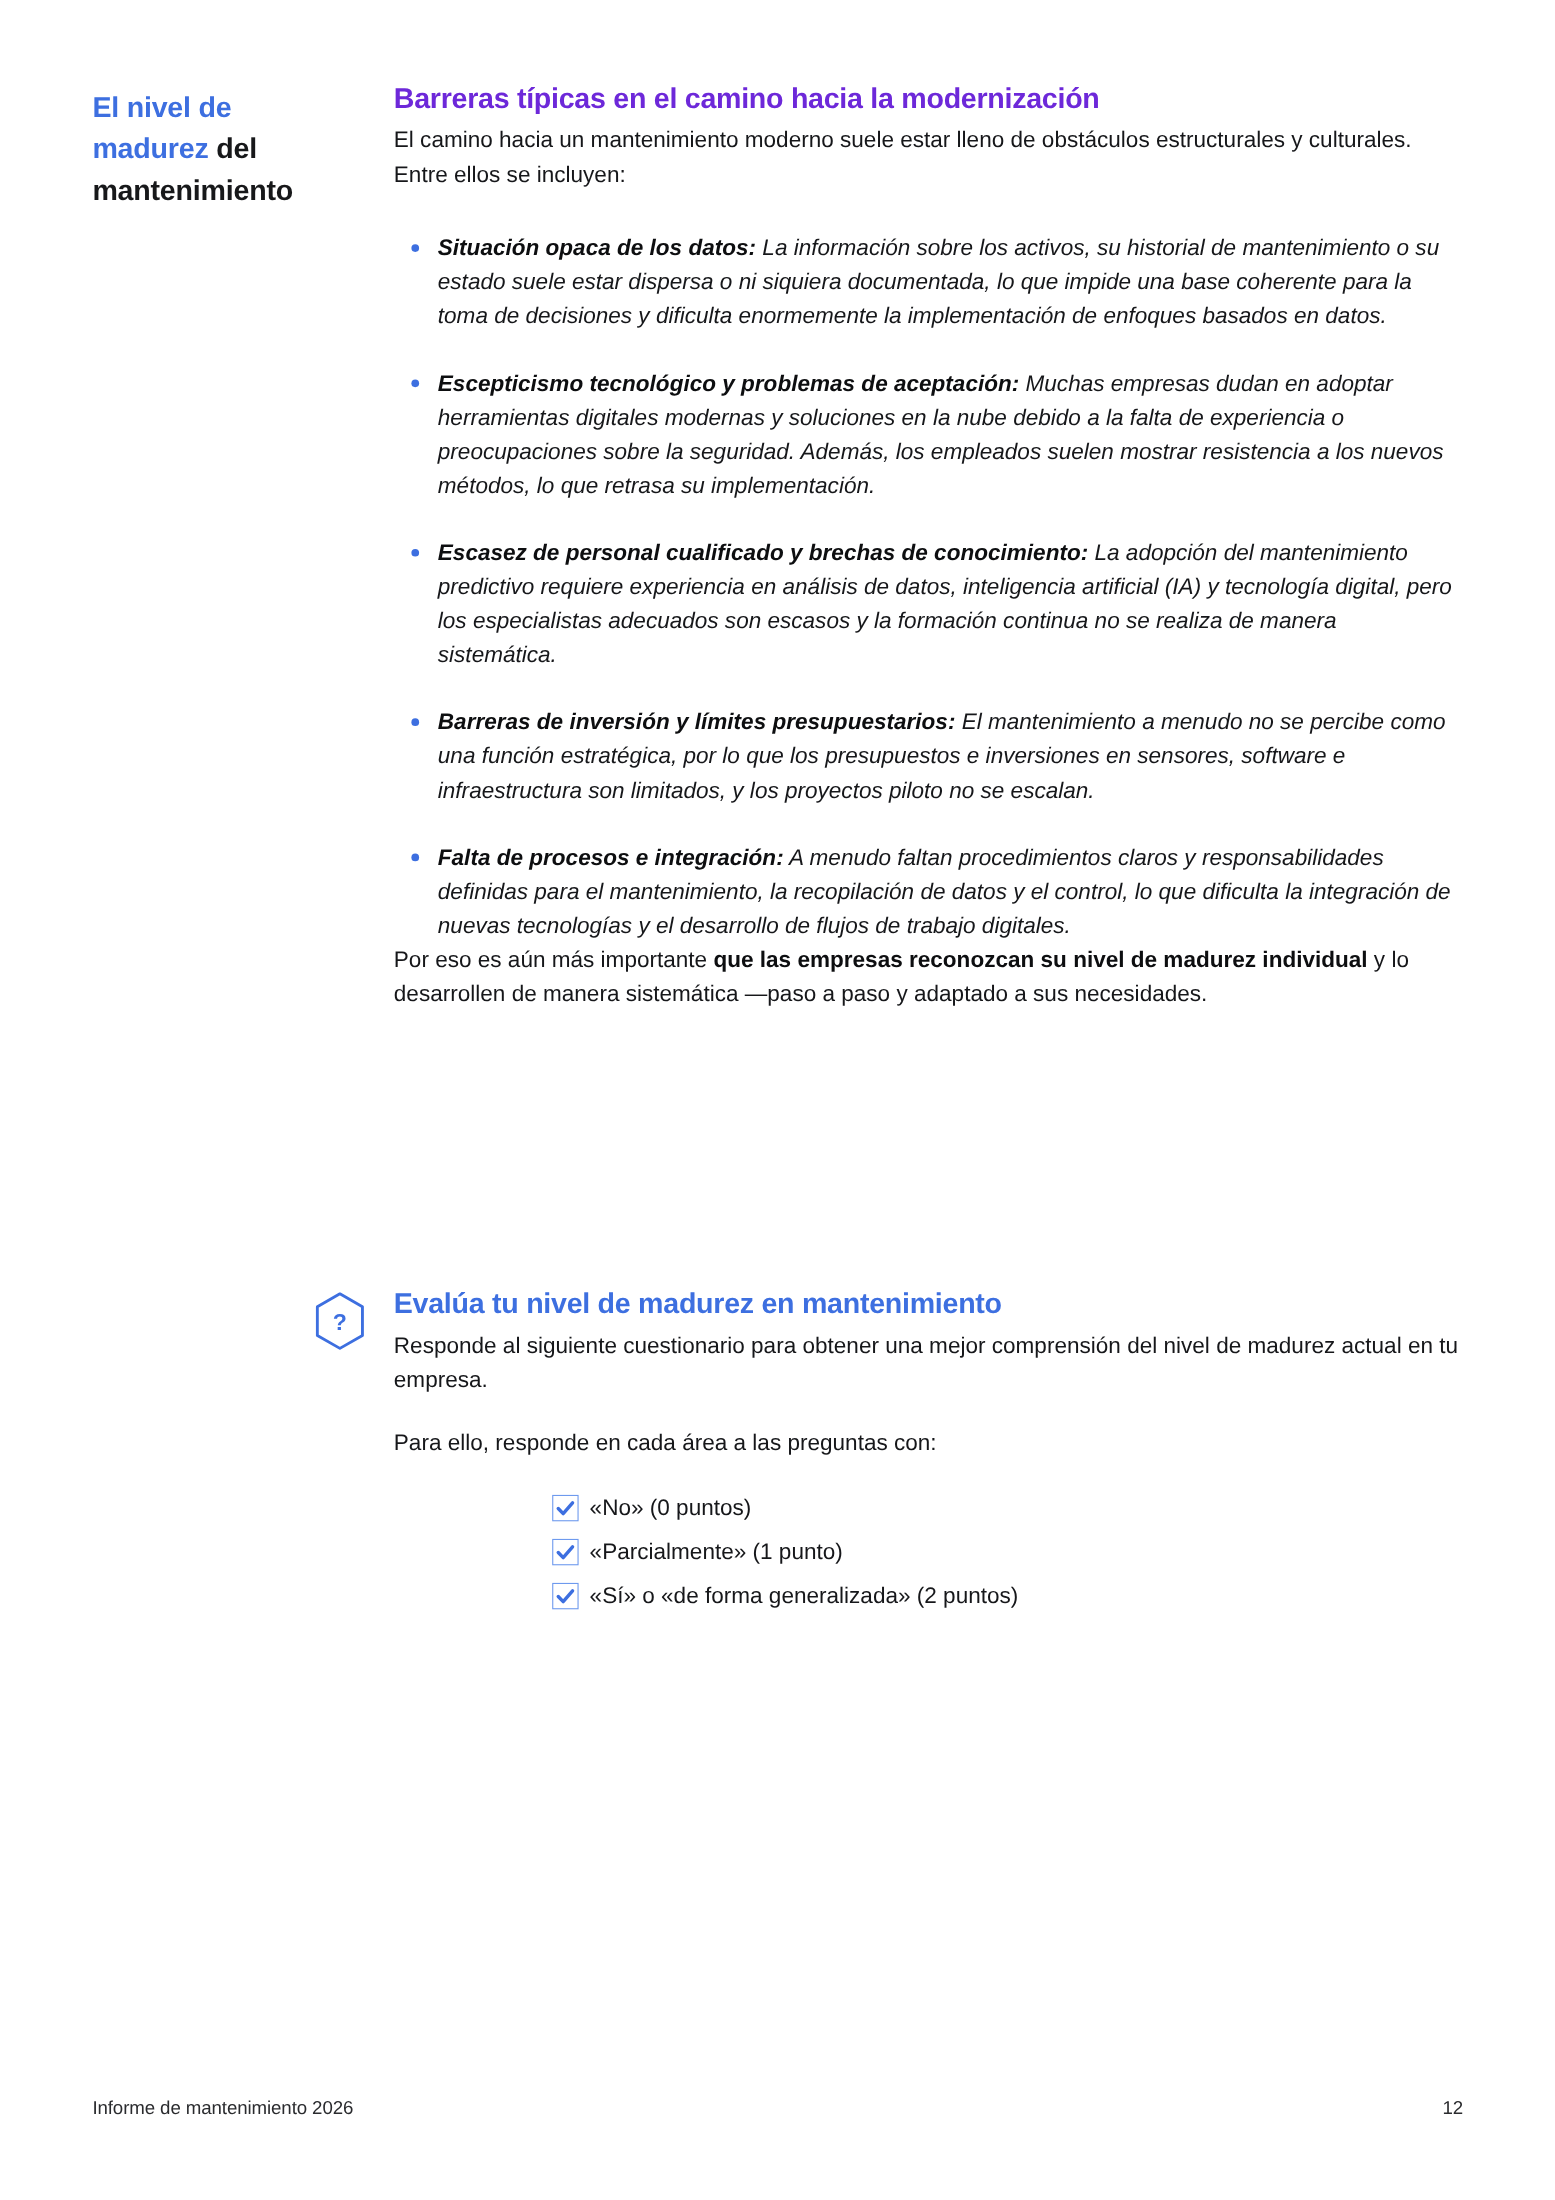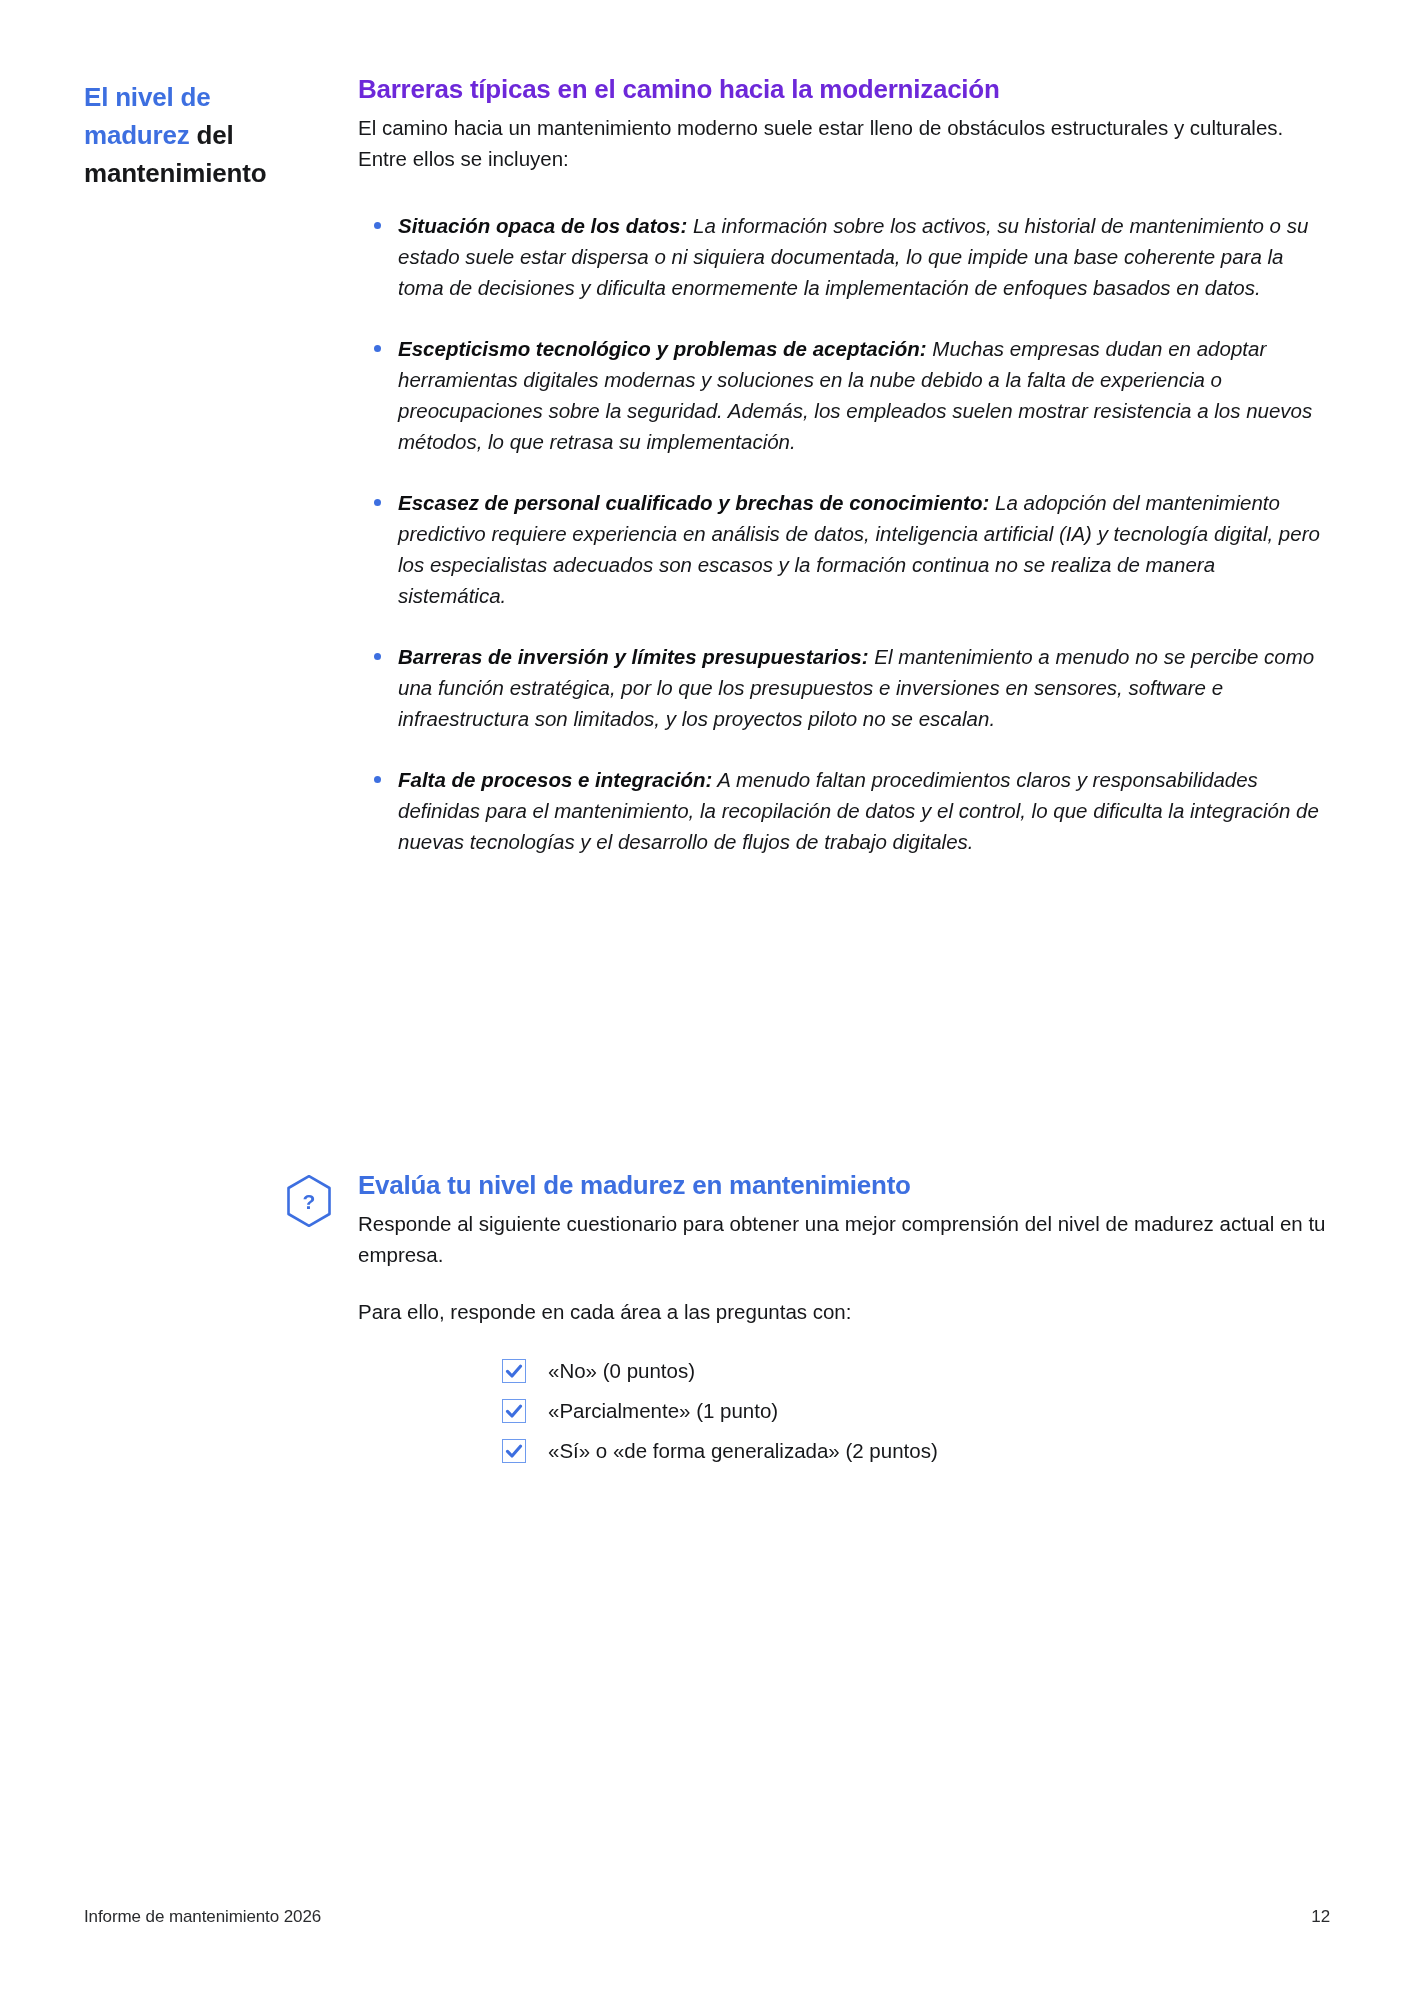--- a/index.html
+++ b/index.html
@@ -126,21 +126,21 @@
   .para-spaced { margin-top: 34px; }
 
   .check-list {
     list-style: none;
     margin: 28px 0 0 0;
     padding: 0 0 0 144px;
   }
   .check-list > li {
     display: flex;
     align-items: center;
-    gap: 22px;
+    gap: 10px;
     font-size: 20.5px;
     line-height: 31px;
     color: #16171a;
     margin-bottom: 9px;
   }
   .check-box {
     flex: 0 0 auto;
     width: 24px;
     height: 24px;
     border: 1.4px solid #6e9aee;
@@ -209,20 +209,21 @@
       <li>
         <span class="dot"></span>
         <b>Barreras de inversión y límites presupuestarios:</b><span> El mantenimiento a menudo no se percibe como una función estratégica, por lo que los presupuestos e inversiones en sensores, software e infraestructura son limitados, y los proyectos piloto no se escalan.</span>
       </li>
       <li>
         <span class="dot"></span>
         <b>Falta de procesos e integración:</b><span> A menudo faltan procedimientos claros y responsabilidades definidas para el mantenimiento, la recopilación de datos y el control, lo que dificulta la integración de nuevas tecnologías y el desarrollo de flujos de trabajo digitales.</span>
       </li>
     </ul>
 
+    <p class="body closing-para"><span>Por eso es aún más importante </span><b>que las empresas reconozcan su nivel de madurez individual</b><span> y lo desarrollen de manera sistemática —paso a paso y adaptado a sus necesidades.</span></p>
 
   </div>
 
   <div class="quiz-section">
 
     <span class="hex-icon">
       <svg width="50" height="54" viewBox="0 0 50 54" fill="none" xmlns="http://www.w3.org/2000/svg" aria-hidden="true">
         <path d="M25 2.2 L45.5 14 L45.5 40 L25 51.8 L4.5 40 L4.5 14 Z" stroke="#3d6fe0" stroke-width="2.6" stroke-linejoin="round" fill="none"></path>
         <text x="25" y="35" text-anchor="middle" font-family="Liberation Sans, sans-serif" font-size="21" font-weight="700" fill="#3d6fe0">?</text>
       </svg>

